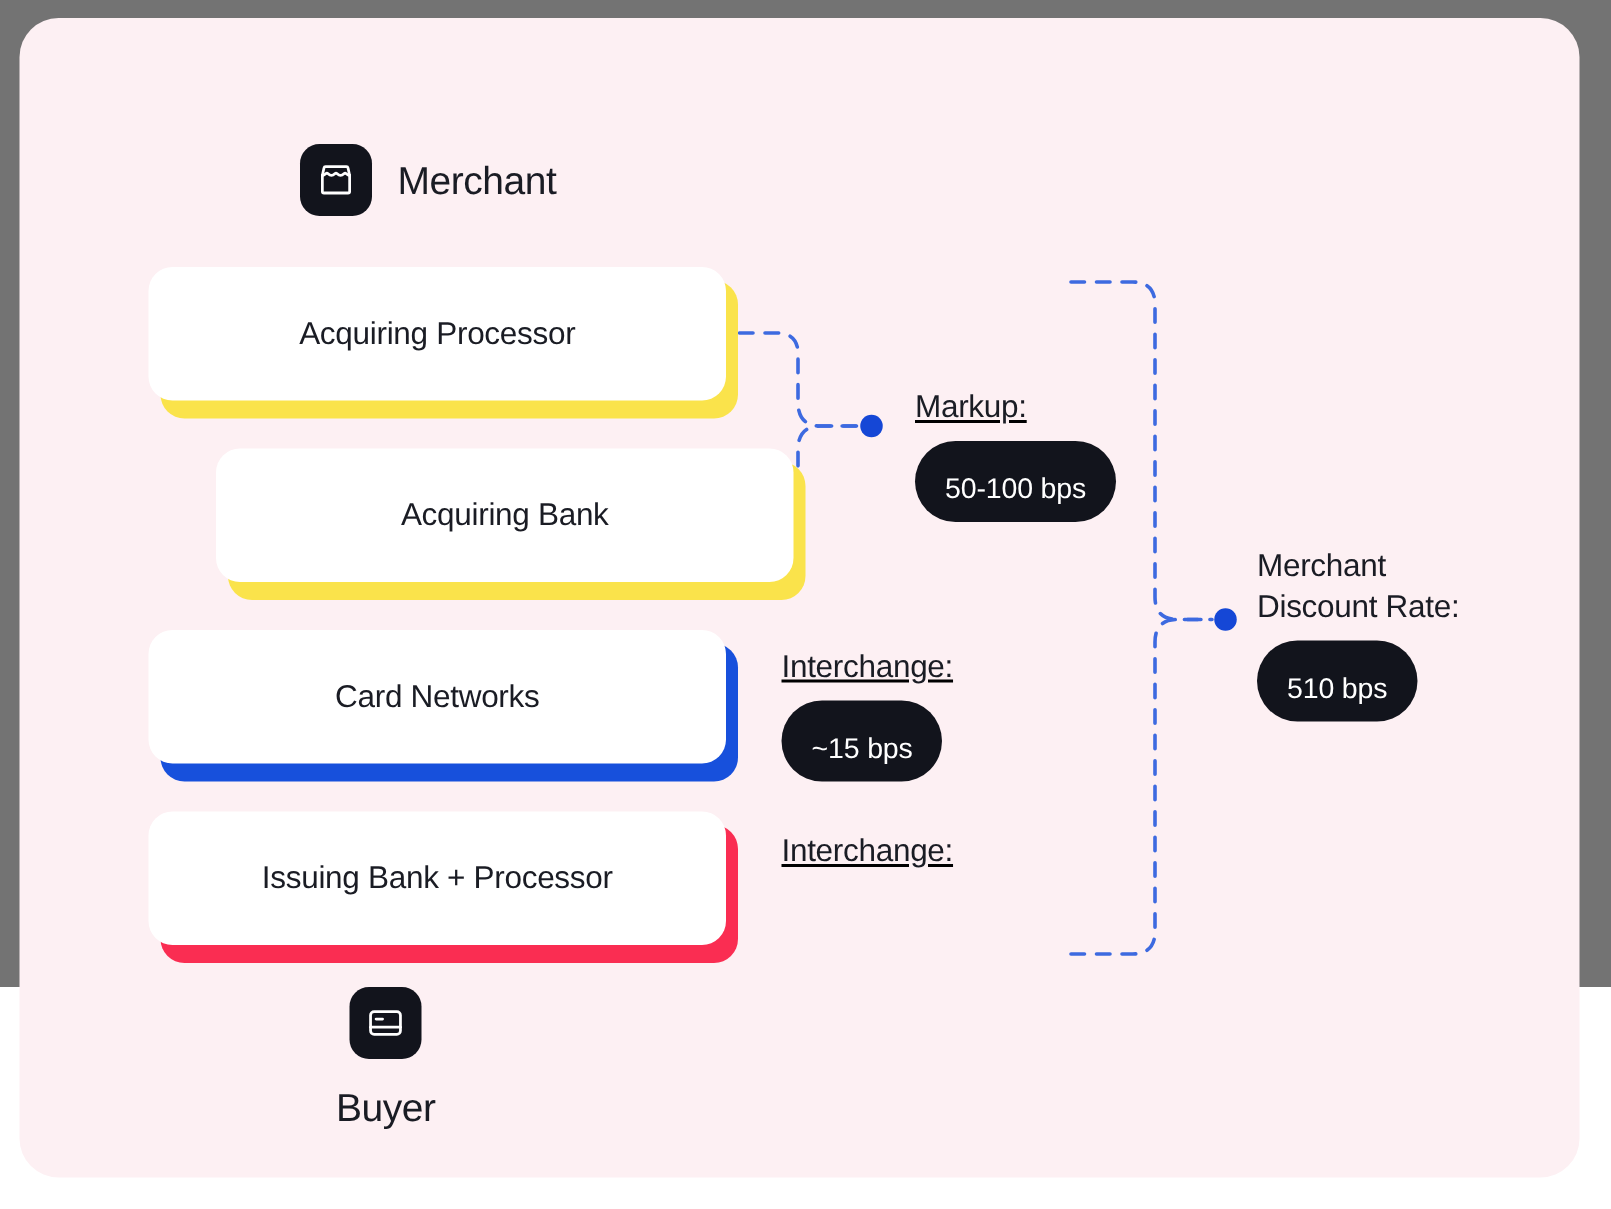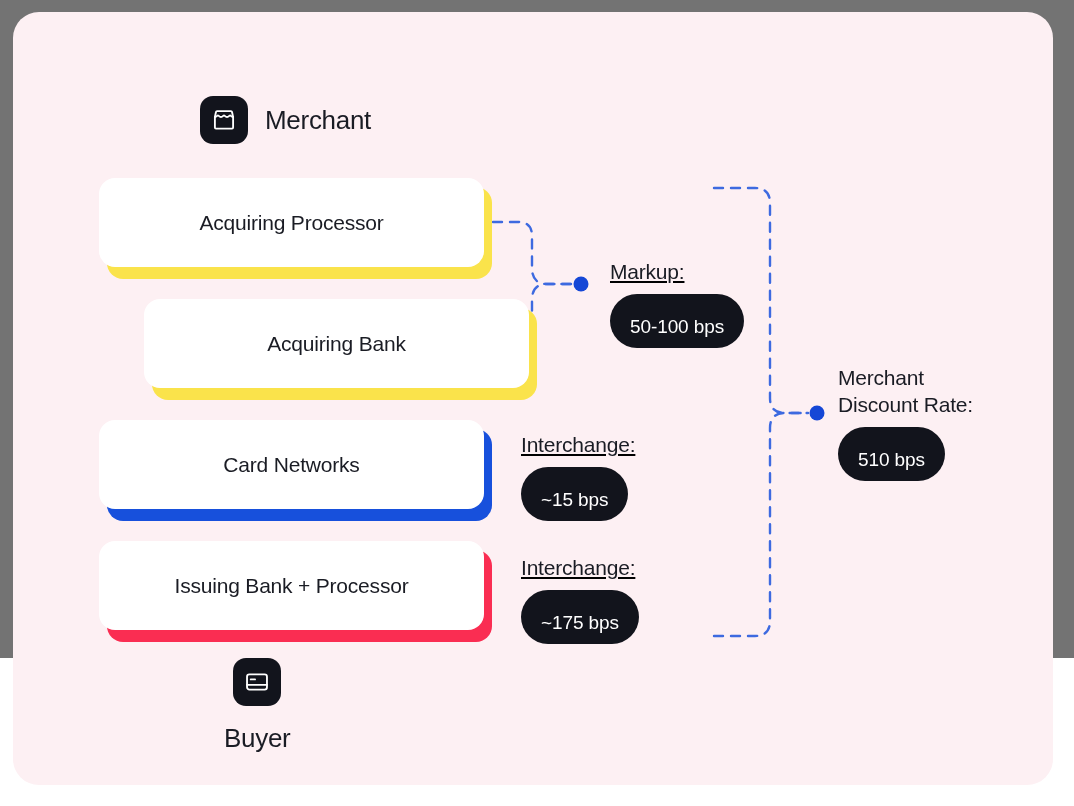--- a/index.html
+++ b/index.html
@@ -223,21 +223,20 @@
     <div class="fee-pill">50-100 bps</div>
   </div>
 
   <div class="fee-group" id="fee-assessments">
     <div class="fee-label">Interchange:</div>
     <div class="fee-pill">~15 bps</div>
   </div>
 
   <div class="fee-group" id="fee-interchange">
     <div class="fee-label">Interchange:</div>
-    <div class="fee-pill">~175 bps</div>
   </div>
 
   <div id="total-group">
     <div class="fee-label">Merchant</div>
     <div class="fee-label">Discount Rate:</div>
     <div class="fee-pill">510 bps</div>
   </div>
 
   <div class="actor" id="actor-buyer">
     <span class="actor-icon">

